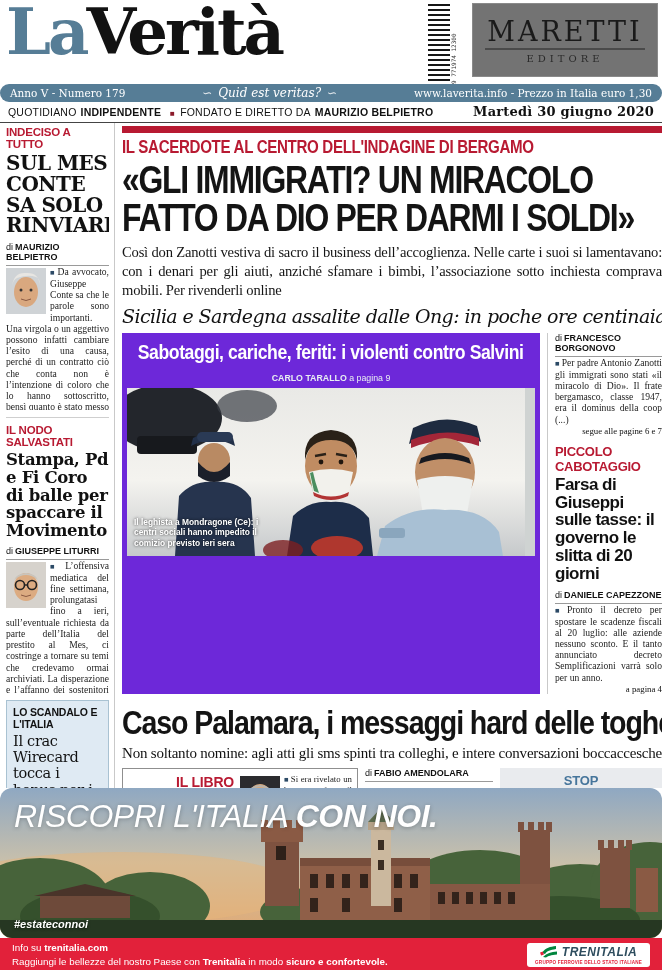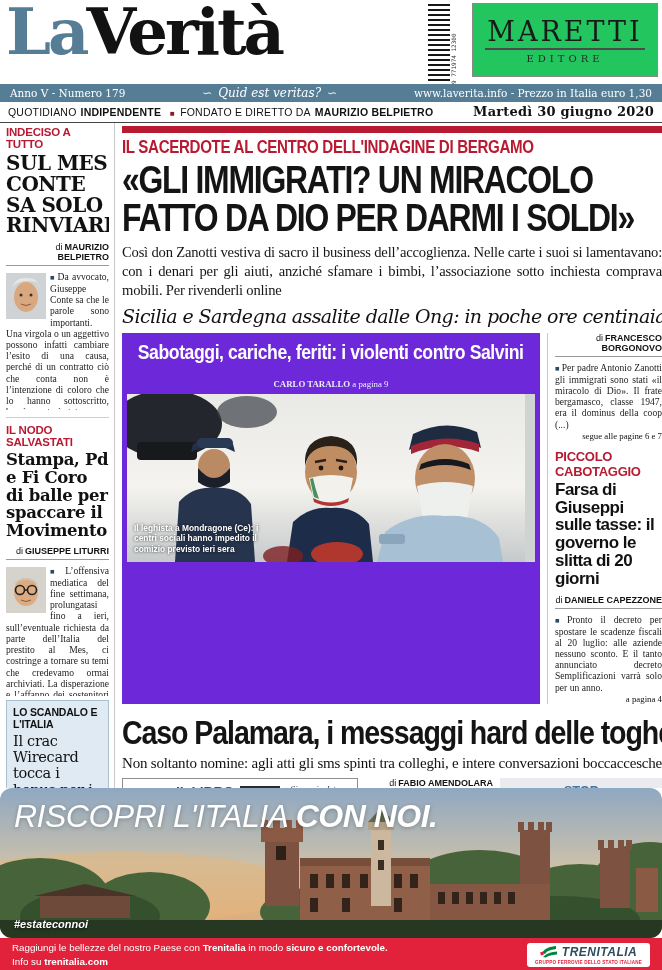--- a/index.html
+++ b/index.html
@@ -9,48 +9,48 @@
   #masthead{height:122px;position:relative;border-bottom:1px solid #444;}
   #logo{position:absolute;left:6px;top:-6px;font-family:"DejaVu Serif",serif;font-weight:bold;
         font-size:64px;letter-spacing:-3px;line-height:1.2;}
   #logo .la{color:#567d96;}
   #logo .verita{color:#121212;}
   #barcode{position:absolute;left:428px;top:4px;width:34px;height:80px;display:flex;}
   #barcode .bars{width:22px;height:80px;background:repeating-linear-gradient(#161616 0 2px,#fff 2px 5px);}
   #barcode .bnum{writing-mode:vertical-rl;transform:rotate(180deg);font-family:"DejaVu Sans Mono",monospace;
         font-size:6px;color:#333;line-height:1;margin-left:1px;}
   #publisher{position:absolute;left:472px;top:3px;width:184px;height:72px;border:1px solid #8a8a8a;
-        display:flex;flex-direction:column;align-items:center;justify-content:center;background:#22c55e;}
+        display:flex;flex-direction:column;align-items:center;justify-content:center;background:#737373;}
   #publisher .pname{font-family:"DejaVu Serif",serif;font-size:27px;letter-spacing:3px;color:#1a1a1a;
         border-bottom:2px solid #4a4a4a;padding:0 2px 1px;}
   #publisher .psub{font-family:"DejaVu Serif",serif;font-size:10px;letter-spacing:4px;color:#2a2a2a;margin-top:3px;}
   #band{position:absolute;left:0;right:0;top:84px;height:18px;background:#567d96;color:#fff;
         display:flex;align-items:center;justify-content:space-between;padding:0 10px;
-        font-family:"DejaVu Serif",serif;font-size:10.5px;}
+        font-family:"DejaVu Serif",serif;font-size:10.5px;border-radius:9px;}
   #band .bc{font-style:italic;font-size:12px;}
   #band .fl{font-style:normal;opacity:.85;padding:0 6px;}
   #tagrow{position:absolute;left:0;right:0;top:102px;height:19px;display:flex;align-items:center;
         justify-content:space-between;padding:0 8px;font-size:10.5px;letter-spacing:.2px;}
   #tagrow .b{font-weight:bold;}
   #tagrow .sq{color:#8b1a2a;font-size:8px;margin:0 5px;}
   #tagrow .date{font-family:"DejaVu Serif",serif;font-weight:bold;font-size:13px;}
   .gapr{margin-right:4px;}
   
   #content{display:flex;height:665px;overflow:hidden;}
   #sidebar{width:103px;padding:3px 5px 0 6px;border-right:1px solid #c9c9c9;}
   #maincol{flex:1;padding:0 0 17px 7px;overflow:hidden;}
   .red{color:#b81a32;}
   .kick{font-weight:bold;font-size:11.5px;letter-spacing:-.2px;}
   .srule{border:none;border-top:1px solid #cfcfcf;margin:7px 0 6px;}
   .sb-story{overflow:hidden;}
   .sb-h1{font-family:"DejaVu Serif",serif;font-weight:bold;font-size:20px;line-height:1.04;
         letter-spacing:-.5px;margin:3px 0 6px;}
   .sb-h2{font-family:"DejaVu Serif",serif;font-weight:bold;font-size:16.5px;line-height:1.08;
         letter-spacing:-.3px;margin:3px 0 6px;}
-  .byline{font-size:9px;font-weight:bold;border-bottom:1px solid #9a9a9a;padding-bottom:3px;margin-bottom:5px;text-align:right;}
+  .byline{font-size:9px;font-weight:bold;border-bottom:1px solid #9a9a9a;padding-bottom:3px;}
   .byline .di{font-weight:normal;font-size:9px;margin-right:2px;}
   .body{font-family:"Liberation Serif",serif;font-size:9.6px;line-height:1.17;text-align:justify;color:#1c1c1c;}
   .body .sq{color:#2c4a66;font-size:7.5px;margin-right:2px;}
   .follow{font-size:8.8px;font-weight:normal;text-align:right;font-family:"Liberation Serif",serif;margin-top:1px;}
   .shot{float:left;width:40px;height:46px;margin:2px 4px 1px 0;background:#d8d8d4;}
   
   #wirebox{background:#dfeaf3;border:1px solid #a9c2d2;padding:5px 6px;margin-top:4px;}
   #wirebox .k{font-size:10.5px;font-weight:bold;letter-spacing:-.2px;}
   #wirebox .h{font-family:"DejaVu Serif",serif;font-size:14.5px;line-height:1.12;letter-spacing:-.3px;margin:3px 0 4px;}
   
@@ -60,21 +60,21 @@
   #lead-head{font-size:38px;font-weight:bold;letter-spacing:-1.5px;line-height:1.0;color:#141414;margin:3px 0 6px;}
   #lead-deck{font-family:"Liberation Serif",serif;font-size:14.6px;line-height:1.3;letter-spacing:-.2px;
         text-align:justify;color:#151515;}
   #lead-sub{font-family:"DejaVu Serif",serif;font-style:italic;font-size:19px;letter-spacing:-.6px;
         margin:5px 0 6px;white-space:nowrap;}
   
   #midrow{display:flex;}
   #photo-block{width:408px;background:#6d28d9;padding:7px 5px 5px;}
   #photo-block .ph{color:#fff;font-weight:bold;font-size:20.5px;letter-spacing:-.5px;text-align:center;
         transform:scaleX(.86);transform-origin:50% 0;width:116%;margin-left:-8%;white-space:nowrap;}
-  #photo-block .pb{color:#e8eef2;font-size:8.8px;text-align:center;margin:15px 0 5px;font-weight:bold;font-family:Liberation Serif, serif;}
+  #photo-block .pb{color:#e8eef2;font-size:8.8px;text-align:center;margin:9px 0 5px;font-weight:bold;}
   #photo-block .pb .pg{font-weight:normal;}
   #photo-wrap{position:relative;height:168px;background:#cfd3d2;}
   #photo-wrap svg{position:absolute;inset:0;}
   #caption{position:absolute;left:7px;bottom:7px;width:132px;color:#fff;font-size:8.4px;line-height:1.28;
         font-weight:bold;text-shadow:0 0 3px rgba(0,0,0,.8);}
   #rightcol{flex:1;border-left:1px solid #c9c9c9;margin-left:7px;padding-left:7px;overflow:hidden;}
   #rc-kick{font-size:13px;font-weight:bold;letter-spacing:-.3px;margin-top:8px;}
   #rc-head{font-size:17px;font-weight:bold;letter-spacing:-.5px;line-height:1.05;margin:2px 0 7px;}
   
   #pala-head{font-size:34px;font-weight:bold;letter-spacing:-1.3px;margin-top:9px;color:#141414;}
@@ -388,22 +388,22 @@
 
         <rect x="0" y="132" width="662" height="18" fill="#263722"></rect>
       </svg>
       <div id="ad-head">
         <span>RISCOPRI L'ITALIA </span><span class="hb">CON NOI.</span>
       </div>
       <div id="ad-tag">#estateconnoi</div>
     </div>
     <div id="ad-strip">
       <div class="t">
+        <div><span>Info su </span><span class="b">trenitalia.com</span></div>
         <div><span>Raggiungi le bellezze del nostro Paese con </span><span class="b">Trenitalia</span><span> in modo </span><span class="b">sicuro e confortevole.</span></div>
-        <div><span>Info su </span><span class="b">trenitalia.com</span></div>
       </div>
       <div id="tlogo">
         <div class="row">
           <svg width="18" height="13" viewBox="0 0 18 13">
               <path d="M2 8 C6 2 10 2 16 1 L16 4 C10 5 7 6 5 9 Z" fill="#00853e"></path>
               <path d="M3 12 C7 8 11 7 17 6.5 L17 9.5 C11 10 8 11 6 12.5 Z" fill="#00853e"></path>
               <rect x="0.5" y="7" width="3" height="3" fill="#e2213a" transform="rotate(-20 2 8.5)"></rect>
             </svg>
           <span class="name">TRENITALIA</span>
         </div>

